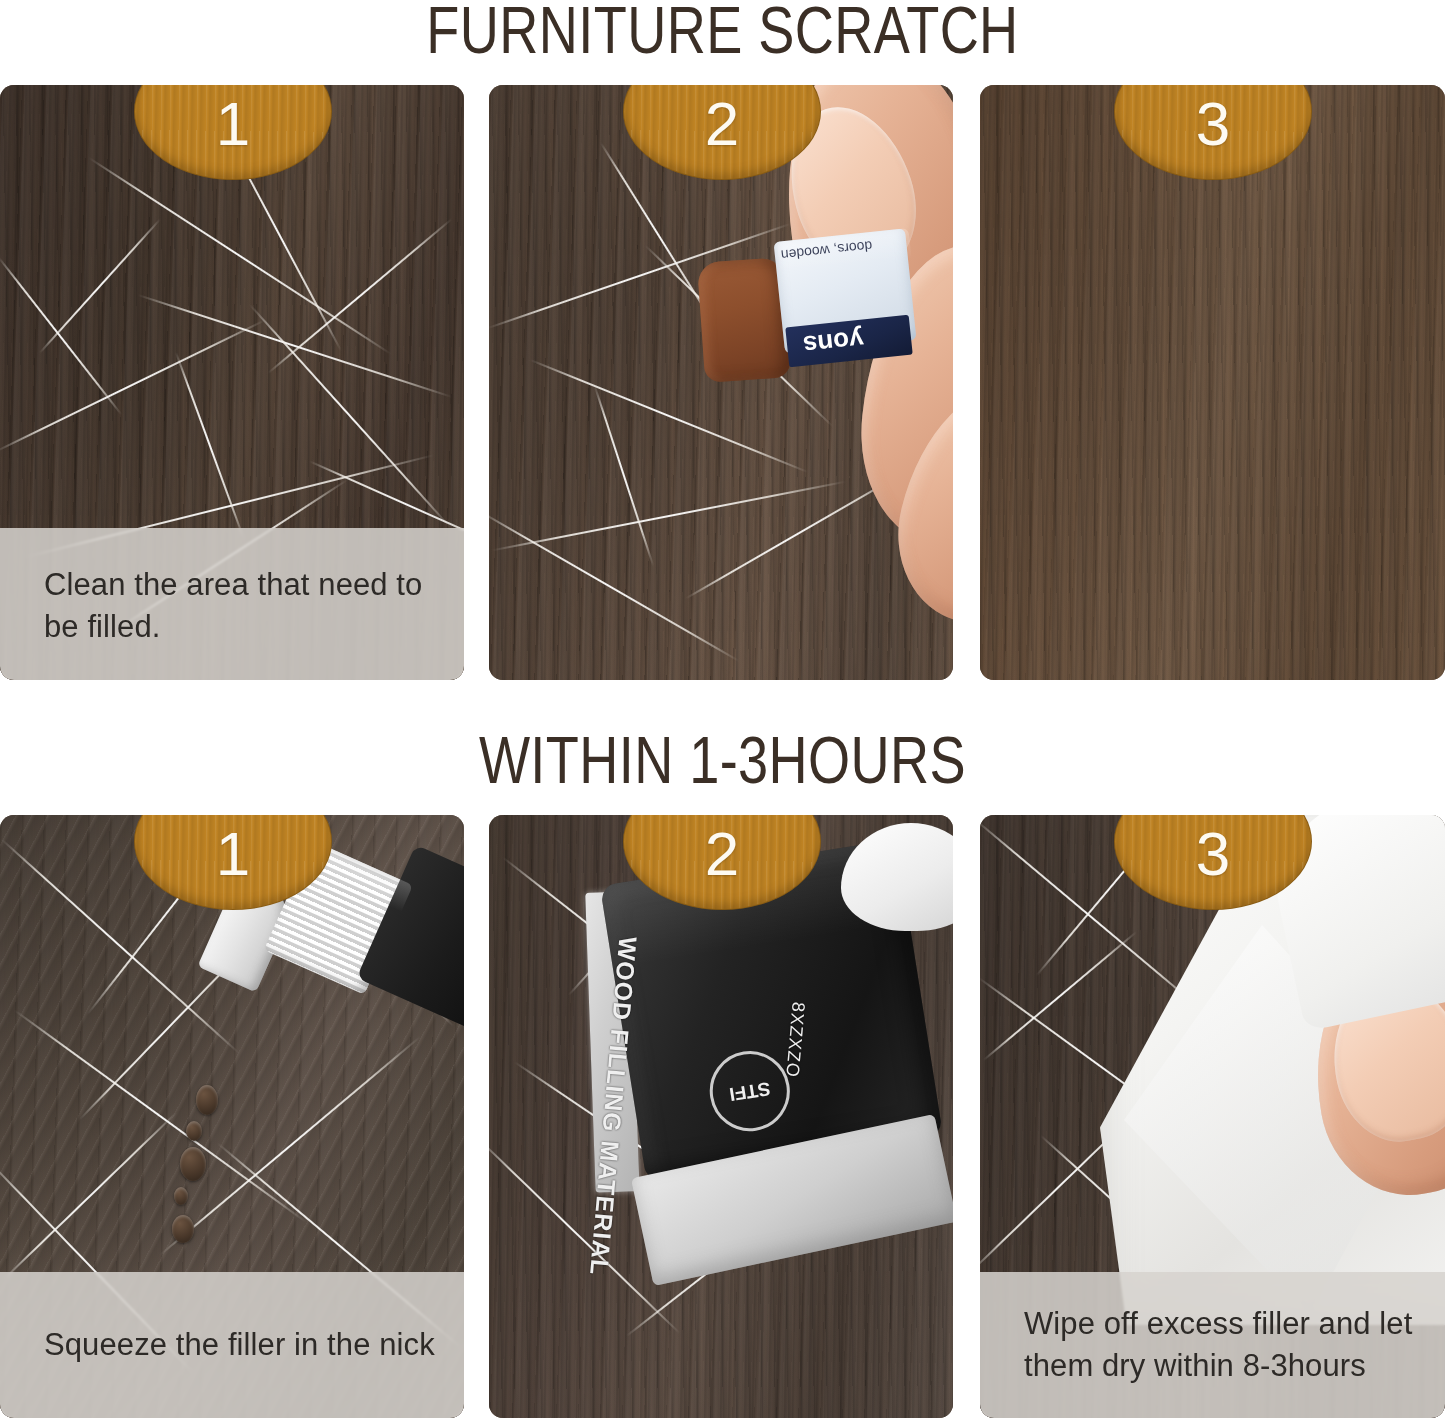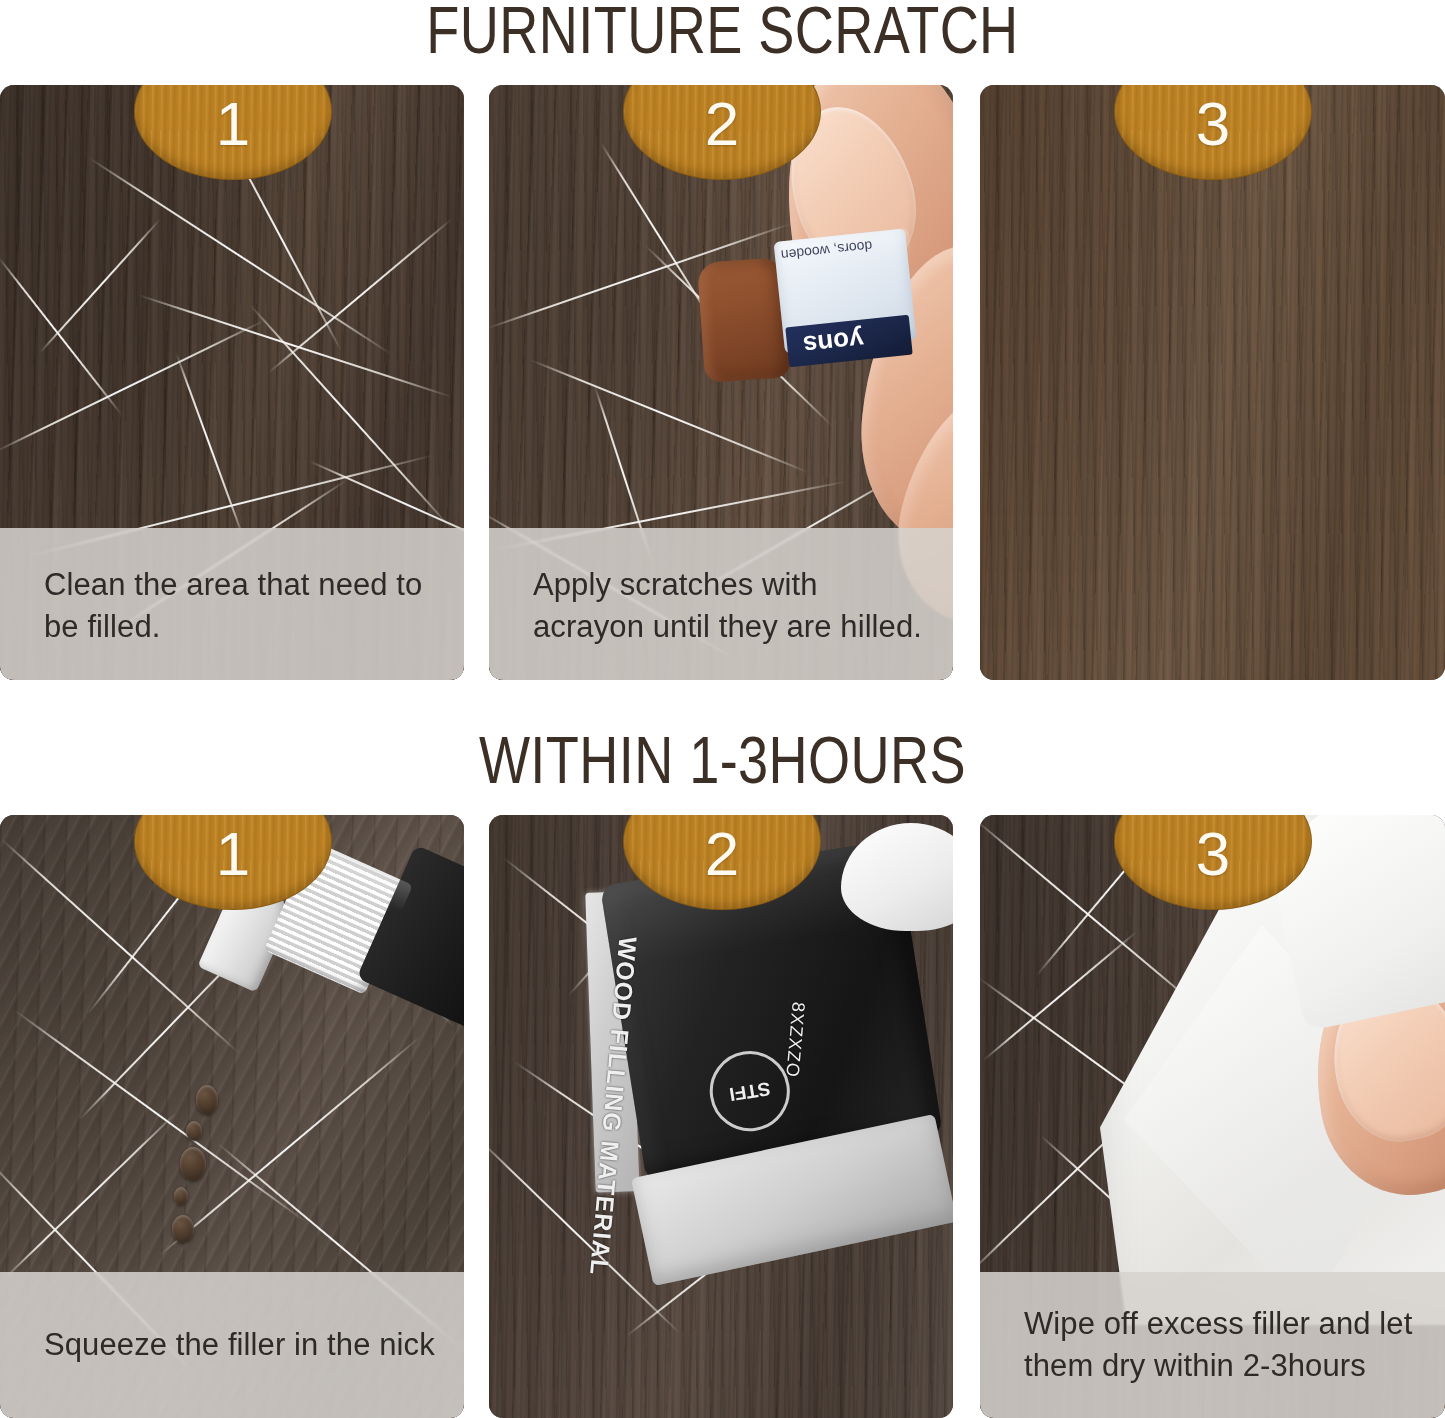--- a/index.html
+++ b/index.html
@@ -398,23 +398,20 @@
           <span class="crayon-text" style="left:16px; top:4px; font-size:26px; font-weight:700;">yons</span>
         </div>
         <div class="gloss" style="left:110px; top:150px; width:132px; height:44px; border-radius:6px; transform:rotate(-6deg);"></div>
       </div>
 
       <div class="badge" style="left:134px;">
         <div class="badge-grain"></div>
         <span class="badge-number">2</span>
       </div>
 
-      <div class="caption-band tall">
-        <div class="caption-text">Apply scratches with acrayon until they are hilled.</div>
-      </div>
     </div>
 
     <div class="panel p3">
       <div class="wood wood-c"></div>
       <div class="grain"></div>
       <div class="grain2" style="opacity:0.45;"></div>
 
       <div class="badge" style="left:134px;">
         <div class="badge-grain"></div>
         <span class="badge-number">3</span>
@@ -534,18 +531,18 @@
                     background:linear-gradient(160deg,#ffffff 0%, #f0f0ee 60%, #dedede 100%);
                     border-radius:40% 8% 40% 8%; transform:rotate(-12deg);"></div>
       </div>
 
       <div class="badge" style="left:134px;">
         <div class="badge-grain"></div>
         <span class="badge-number">3</span>
       </div>
 
       <div class="caption-band short">
-        <div class="caption-text">Wipe off excess filler and let them dry within 2-3hours</div>
+        <div class="caption-text">Wipe off excess filler and let them dry within 8-3hours</div>
       </div>
     </div>
   </div>
 
 </div>
 
 </body></html>

